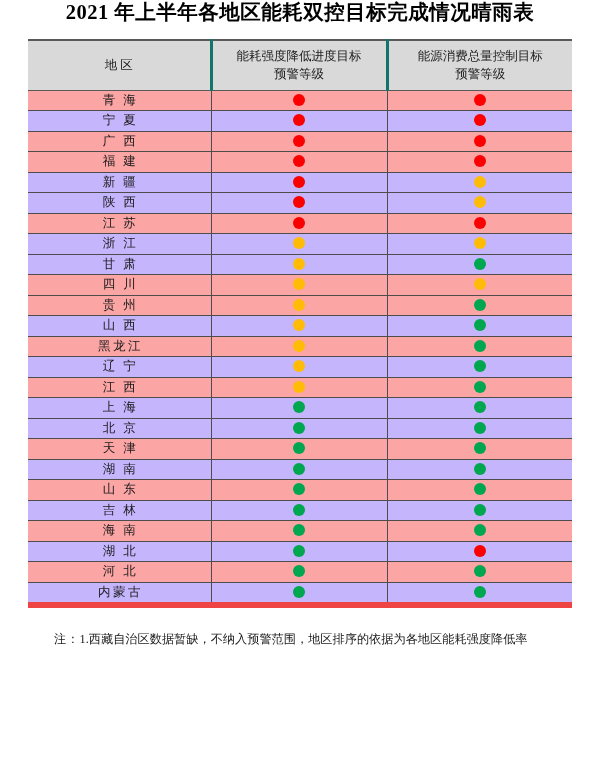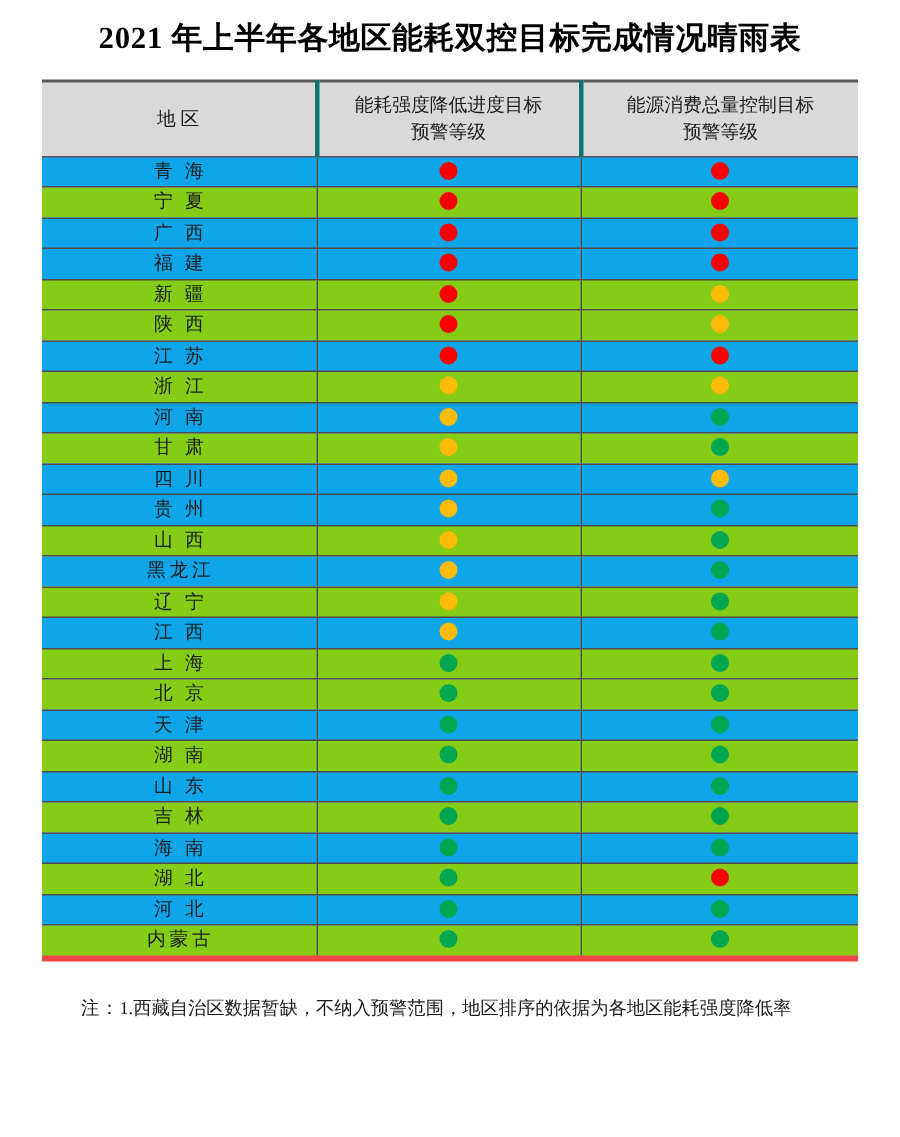--- a/index.html
+++ b/index.html
@@ -19,21 +19,21 @@
     height: 758px;
     box-sizing: border-box;
   }
   
   .doc-title {
     text-align: center;
     font-size: 20.5px;
     font-weight: bold;
     letter-spacing: 0.5px;
     color: #000000;
-    padding-top: 14px;
+    padding-top: 0;
     padding-bottom: 0;
     line-height: 1.2;
     font-family: "Liberation Serif", "DejaVu Serif", serif;
   }
   
   .table-wrap {
     margin: 14px 28px 0 28px;
   }
   table.rainfall {
     border-collapse: collapse;
@@ -63,23 +63,23 @@
   table.rainfall tbody td {
     border-bottom: 1px solid #4d4d4d;
     padding: 0;
     height: 19.5px;
     text-align: center;
     vertical-align: middle;
     line-height: 19.5px;
     font-size: 12.5px;
   }
   table.rainfall tbody td.sep-l { border-left: 1px solid #4d4d4d; }
-  table.rainfall tbody tr.odd  td { background: #0ea5e9; }
-  table.rainfall tbody tr.even td { background: #84cc16; }
-  table.rainfall tbody tr:last-child td { border-bottom: 4px solid #ef4444; text-decoration: underline; }
+  table.rainfall tbody tr.odd  td { background: #fca5a5; }
+  table.rainfall tbody tr.even td { background: #c4b5fd; }
+  table.rainfall tbody tr:last-child td { border-bottom: 6px solid #ef4444; text-decoration: underline; }
 
   .region-name {
     display: inline-block;
     letter-spacing: 0.2em;
     text-indent: 0.2em;
     white-space: nowrap;
   }
   .dot {
     display: inline-block;
     width: 12px;
@@ -171,25 +171,20 @@
           <tr class="odd">
             <td><span class="region-name">江  苏</span></td>
             <td class="sep-l"><span class="dot red"></span></td>
             <td class="sep-l"><span class="dot red"></span></td>
           </tr>
           <tr class="even">
             <td><span class="region-name">浙  江</span></td>
             <td class="sep-l"><span class="dot orange"></span></td>
             <td class="sep-l"><span class="dot orange"></span></td>
           </tr>
-          <tr class="odd">
-            <td><span class="region-name">河  南</span></td>
-            <td class="sep-l"><span class="dot orange"></span></td>
-            <td class="sep-l"><span class="dot green"></span></td>
-          </tr>
           <tr class="even">
             <td><span class="region-name">甘  肃</span></td>
             <td class="sep-l"><span class="dot orange"></span></td>
             <td class="sep-l"><span class="dot green"></span></td>
           </tr>
           <tr class="odd">
             <td><span class="region-name">四  川</span></td>
             <td class="sep-l"><span class="dot orange"></span></td>
             <td class="sep-l"><span class="dot orange"></span></td>
           </tr>

